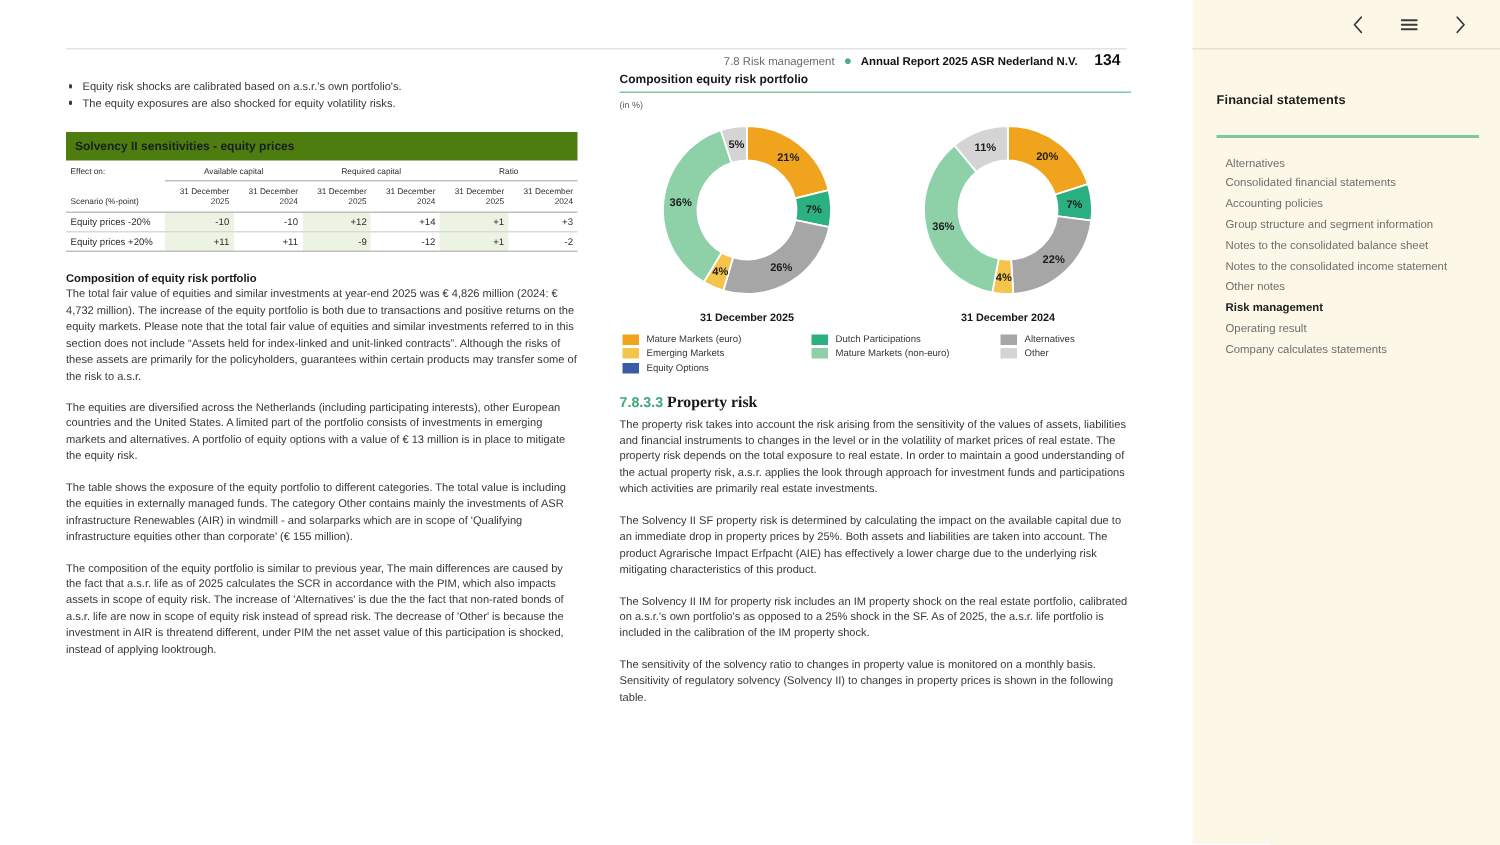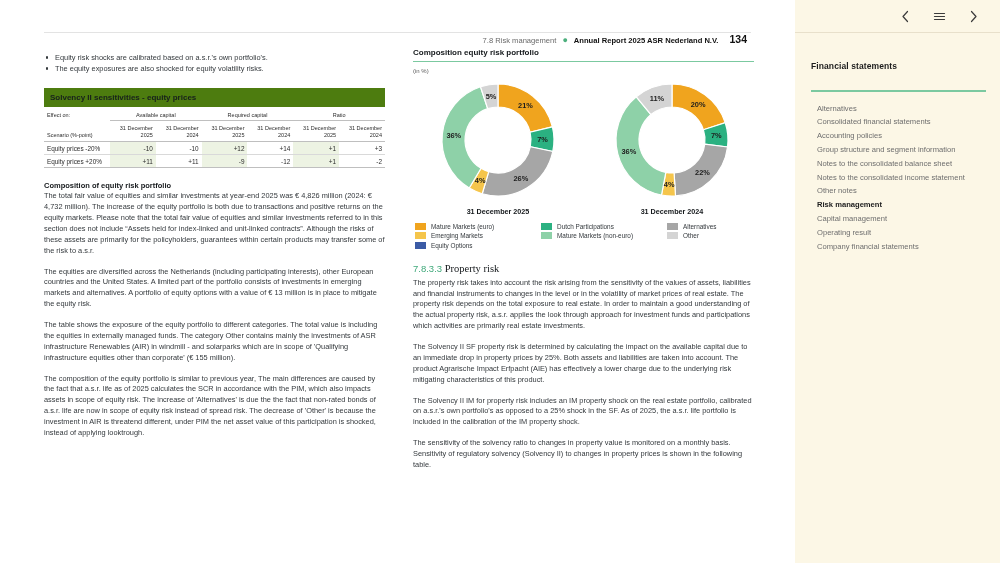--- a/index.html
+++ b/index.html
@@ -119,21 +119,21 @@
   }
   .lg-col { display: flex; flex-direction: column; gap: 2.2px; }
   .lg-col.c1 { width: 145px; }
   .lg-col.c2 { width: 145px; }
   .lg-col.c3 { width: 100px; }
   .lg-item { display: flex; align-items: center; gap: 5px; }
   .sw { width: 11px; height: 7px; flex: 0 0 11px; }
   .lg-txt { font-size: 6.4px; color: #33383C; white-space: nowrap; }
 
   h3.sec {
-    font-size: 10.5px; font-weight: normal; color: #14181B;
+    font-size: 10.5px; font-weight: bold; color: #14181B;
     margin: 14px 0 4px 0; font-family: "Liberation Serif", serif;
   }
   h3.sec .num { color: #3FA97A; font-family: "Liberation Sans", sans-serif; font-size: 9.5px; }
 </style>
 </head>
 <body>
 
 <div class="page">
 
   <div class="doc">
@@ -329,20 +329,19 @@
       <div class="rp-rule"></div>
       <ul class="rp-list" id="nav-list">
           <li>Alternatives</li>
           <li>Consolidated financial statements</li>
           <li>Accounting policies</li>
           <li>Group structure and segment information</li>
           <li>Notes to the consolidated balance sheet</li>
           <li>Notes to the consolidated income statement</li>
           <li>Other notes</li>
           <li class="active">Risk management</li>
-          <li>Capital management</li>
           <li>Operating result</li>
-          <li>Company financial statements</li>
+          <li>Company calculates statements</li>
         </ul>
     </div>
   </div>
 
 </div>
 
 </body></html>

